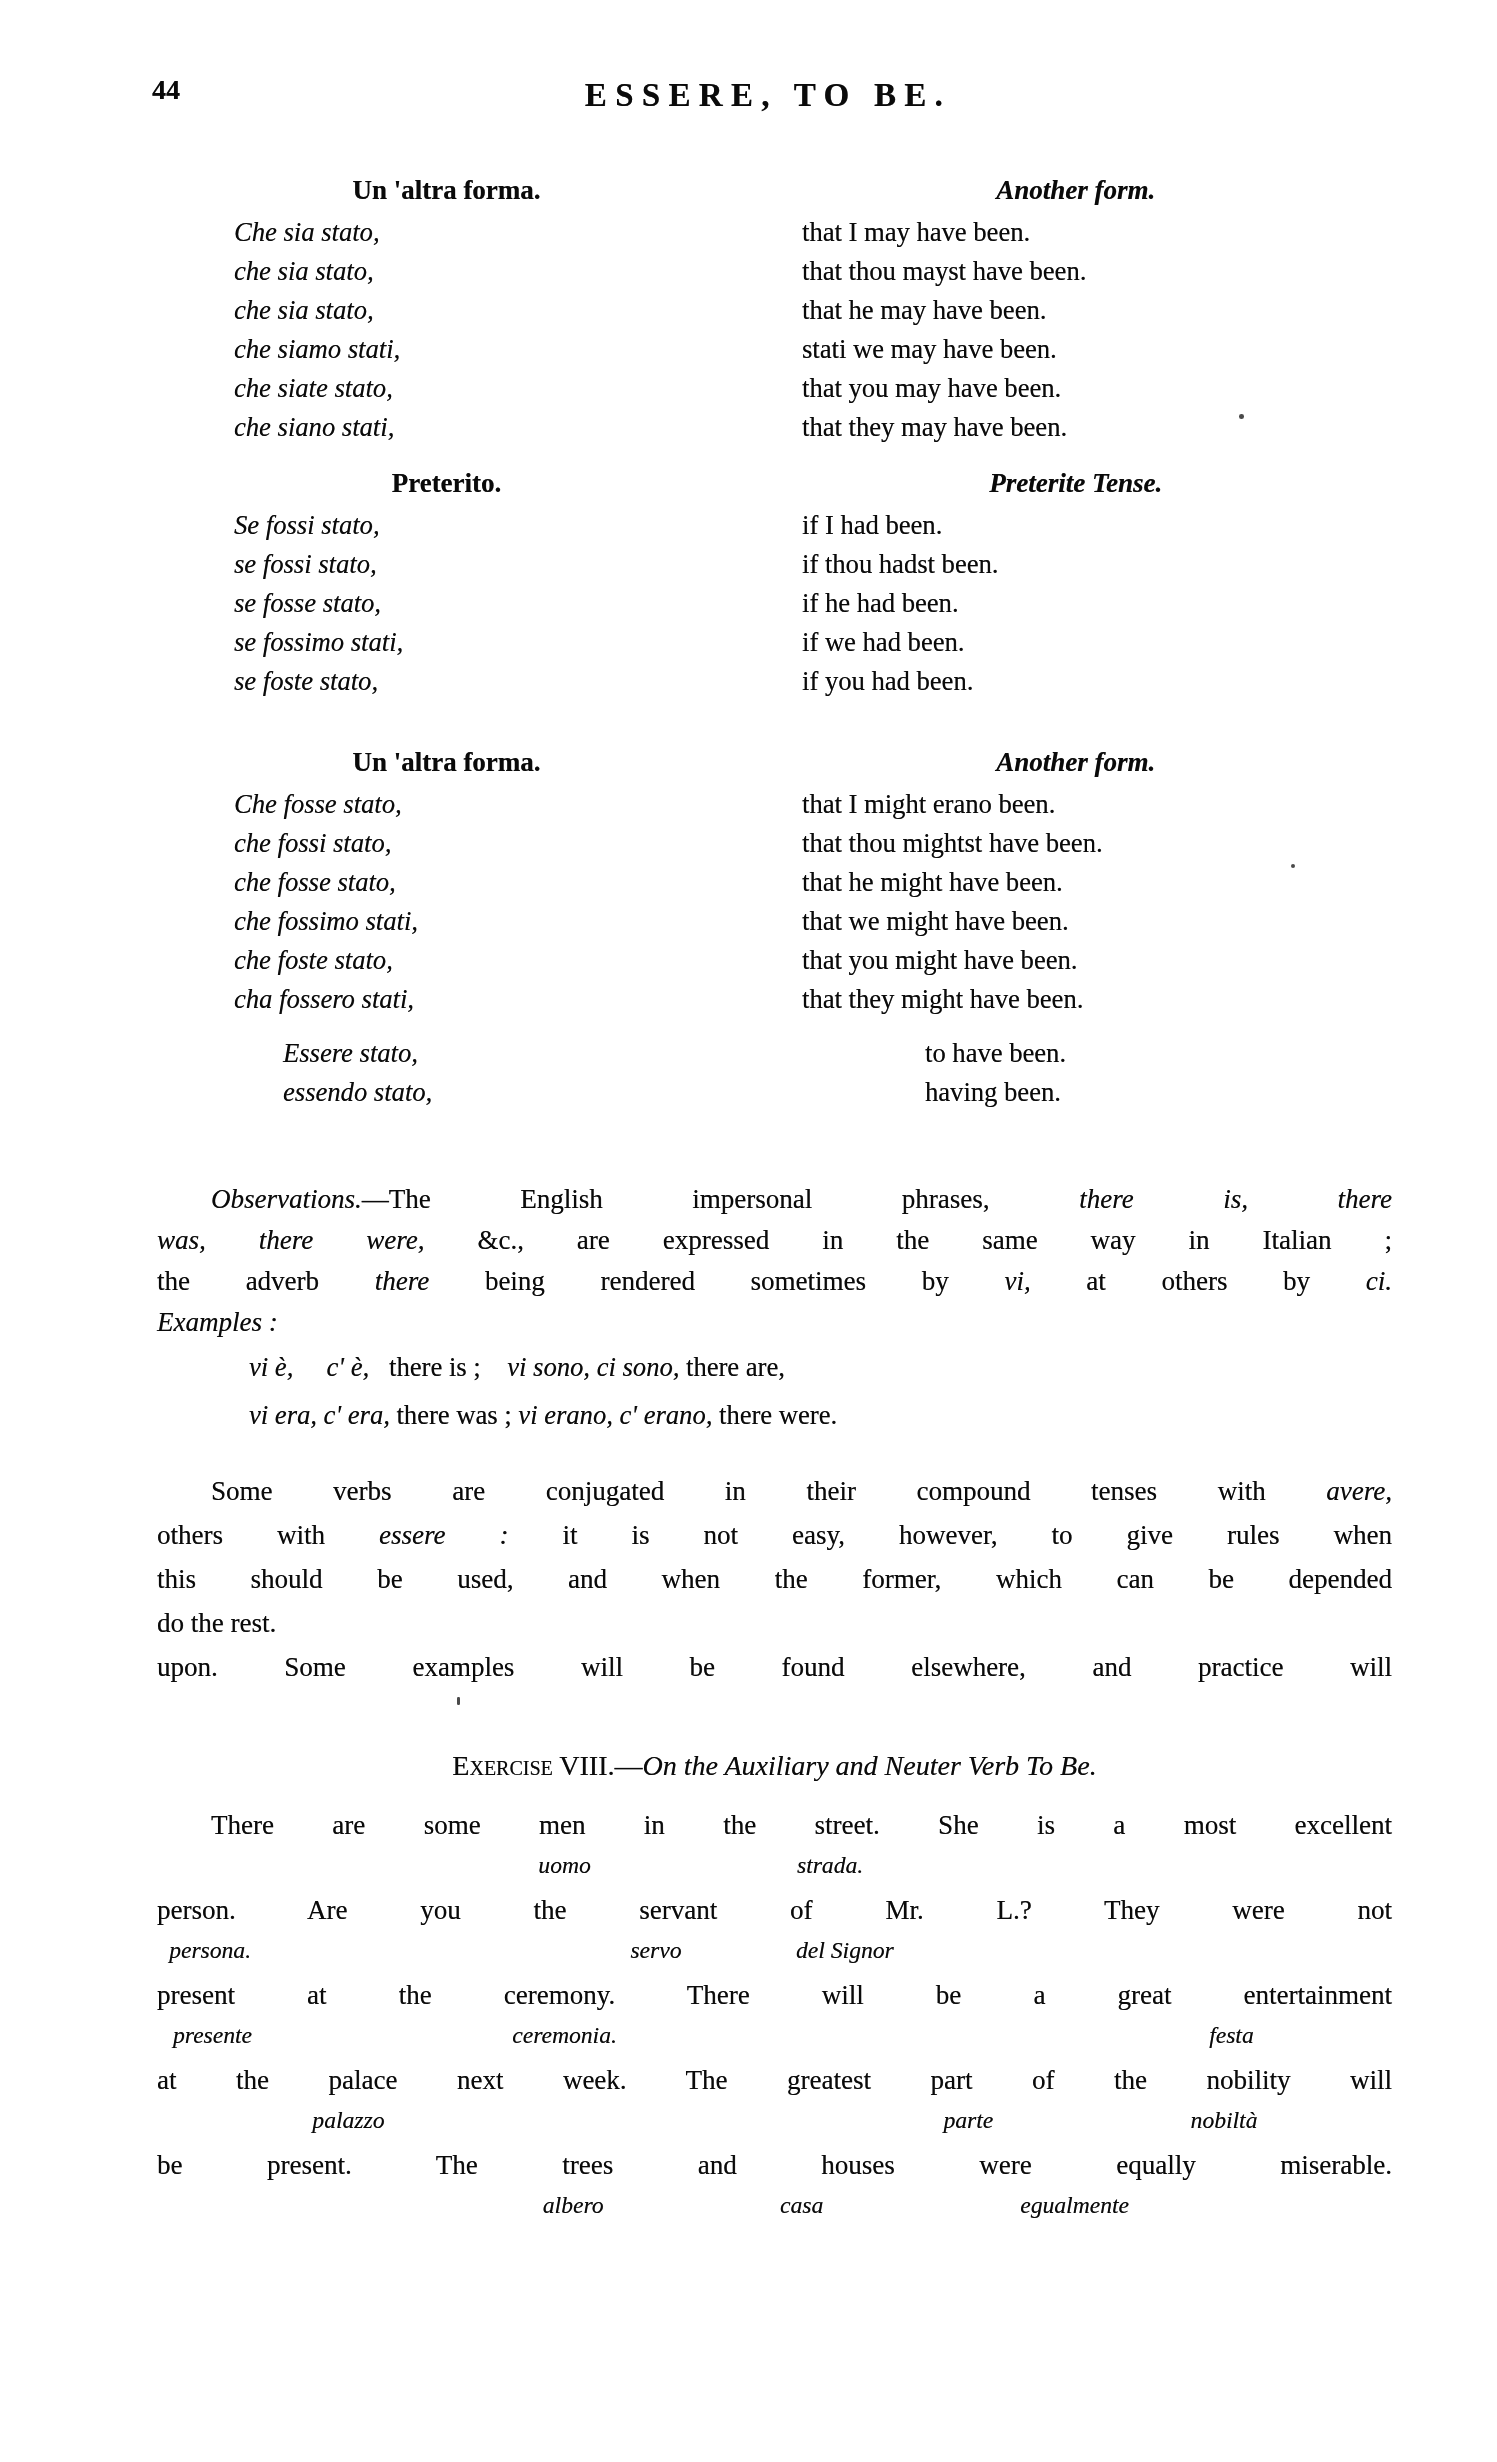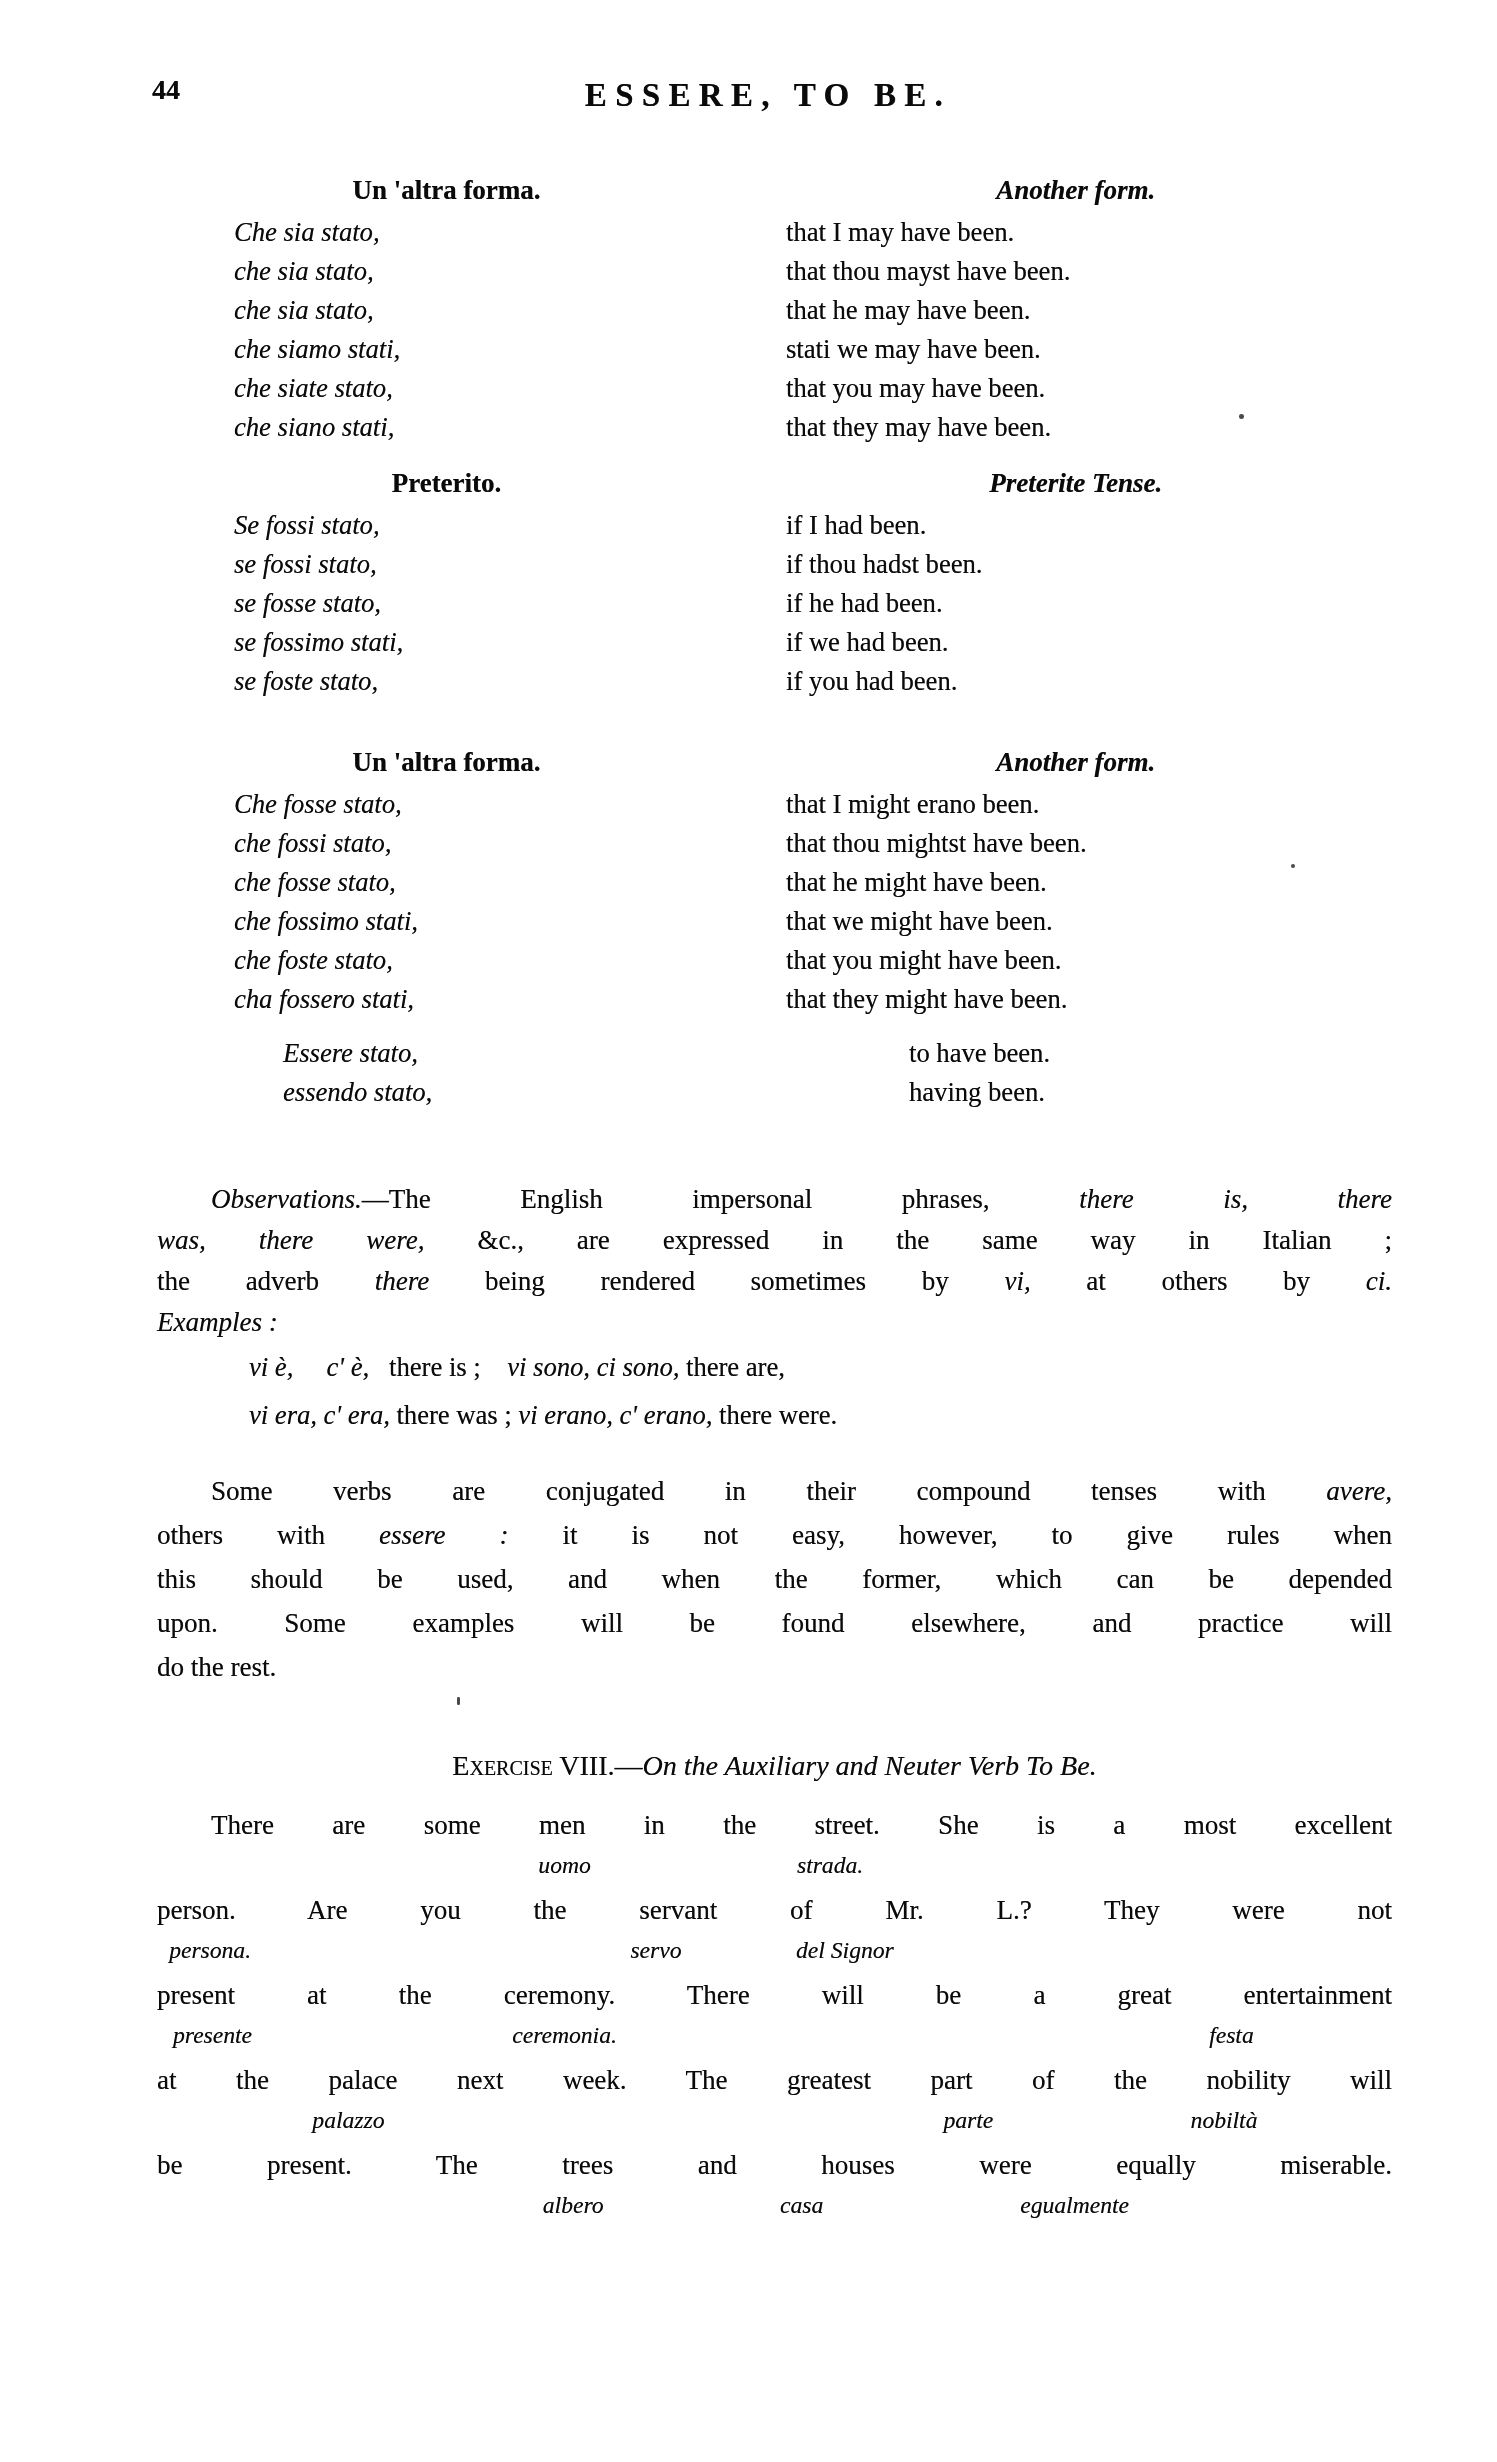--- a/index.html
+++ b/index.html
@@ -13,21 +13,21 @@
     overflow:hidden;
   }
   .abs{position:absolute;font-family:Liberation Serif, serif;}
   #pageno{left:152px;top:74px;font-size:28px;font-weight:bold;}
   #runhead{left:0;right:0;top:77px;text-align:center;font-size:33px;font-weight:bold;letter-spacing:8.3px;padding-left:39px;}
   .content{left:157px;width:1235px;}
   
   .conj-head{display:flex;font-size:27px;line-height:33px;margin-bottom:5.9px;}
   .h-it{width:629px;box-sizing:border-box;padding-right:50px;text-align:center;font-weight:bold;}
   .h-en{flex:1;text-align:center;font-style:italic;font-weight:bold;padding-right:26.6px;}
-  .conj-row{display:flex;font-size:26.6px;line-height:39px;}
+  .conj-row{display:flex;font-size:26.6px;line-height:39px;gap:16px;}
   .c-it{width:629px;box-sizing:border-box;padding-left:77px;font-style:italic;}
   .c-en{flex:1;}
   .s4 .c-it{padding-left:126px;}
   .s4 .c-en{padding-left:123px;box-sizing:border-box;}
   
   .para-line{font-size:27px;line-height:41px;}
   .jl{text-align:justify;text-align-last:justify;}
   .indent{text-indent:54px;}
   .it{font-style:italic;}
   .rm{font-style:normal;}
@@ -161,22 +161,22 @@
 
   <div class="abs content" style="top:1343px">
     <div class="ex-line"><span class="it">vi è,</span><span class="rm">     </span><span class="it">c' è,</span><span class="rm">   there is ;    </span><span class="it">vi sono, ci sono,</span><span class="rm"> there are,</span></div>
     <div class="ex-line"><span class="it">vi era, c' era,</span><span class="rm"> there was ; </span><span class="it">vi erano, c' erano,</span><span class="rm"> there were.</span></div>
   </div>
 
   <div class="abs content" style="top:1469px">
     <div class="note-line jl indent"><span class="rm">Some verbs are conjugated in their compound tenses with </span><span class="it">avere,</span></div>
     <div class="note-line jl"><span class="rm">others with </span><span class="it">essere :</span><span class="rm"> it is not easy, however, to give rules when</span></div>
     <div class="note-line jl"><span class="rm">this should be used, and when the former, which can be depended</span></div>
+    <div class="note-line"><span class="rm">do the rest.</span></div>
     <div class="note-line jl"><span class="rm">upon.  Some examples will be found elsewhere, and practice will</span></div>
-    <div class="note-line"><span class="rm">do the rest.</span></div>
   </div>
 
   <div class="abs content" id="ex-heading" style="top:1747px"><span class="sc">Exercise</span><span class="rm"> VIII.—</span><span class="it">On the Auxiliary and Neuter Verb To Be.</span></div>
 
   <div class="abs content" style="top:1802px">
     <div class="pair">
       <div class="ex-main first">There are some men in the street.  She is a most excellent</div>
       <div class="gloss">
           <span style="left:33%">uomo</span>
           <span style="left:54.5%">strada.</span>

